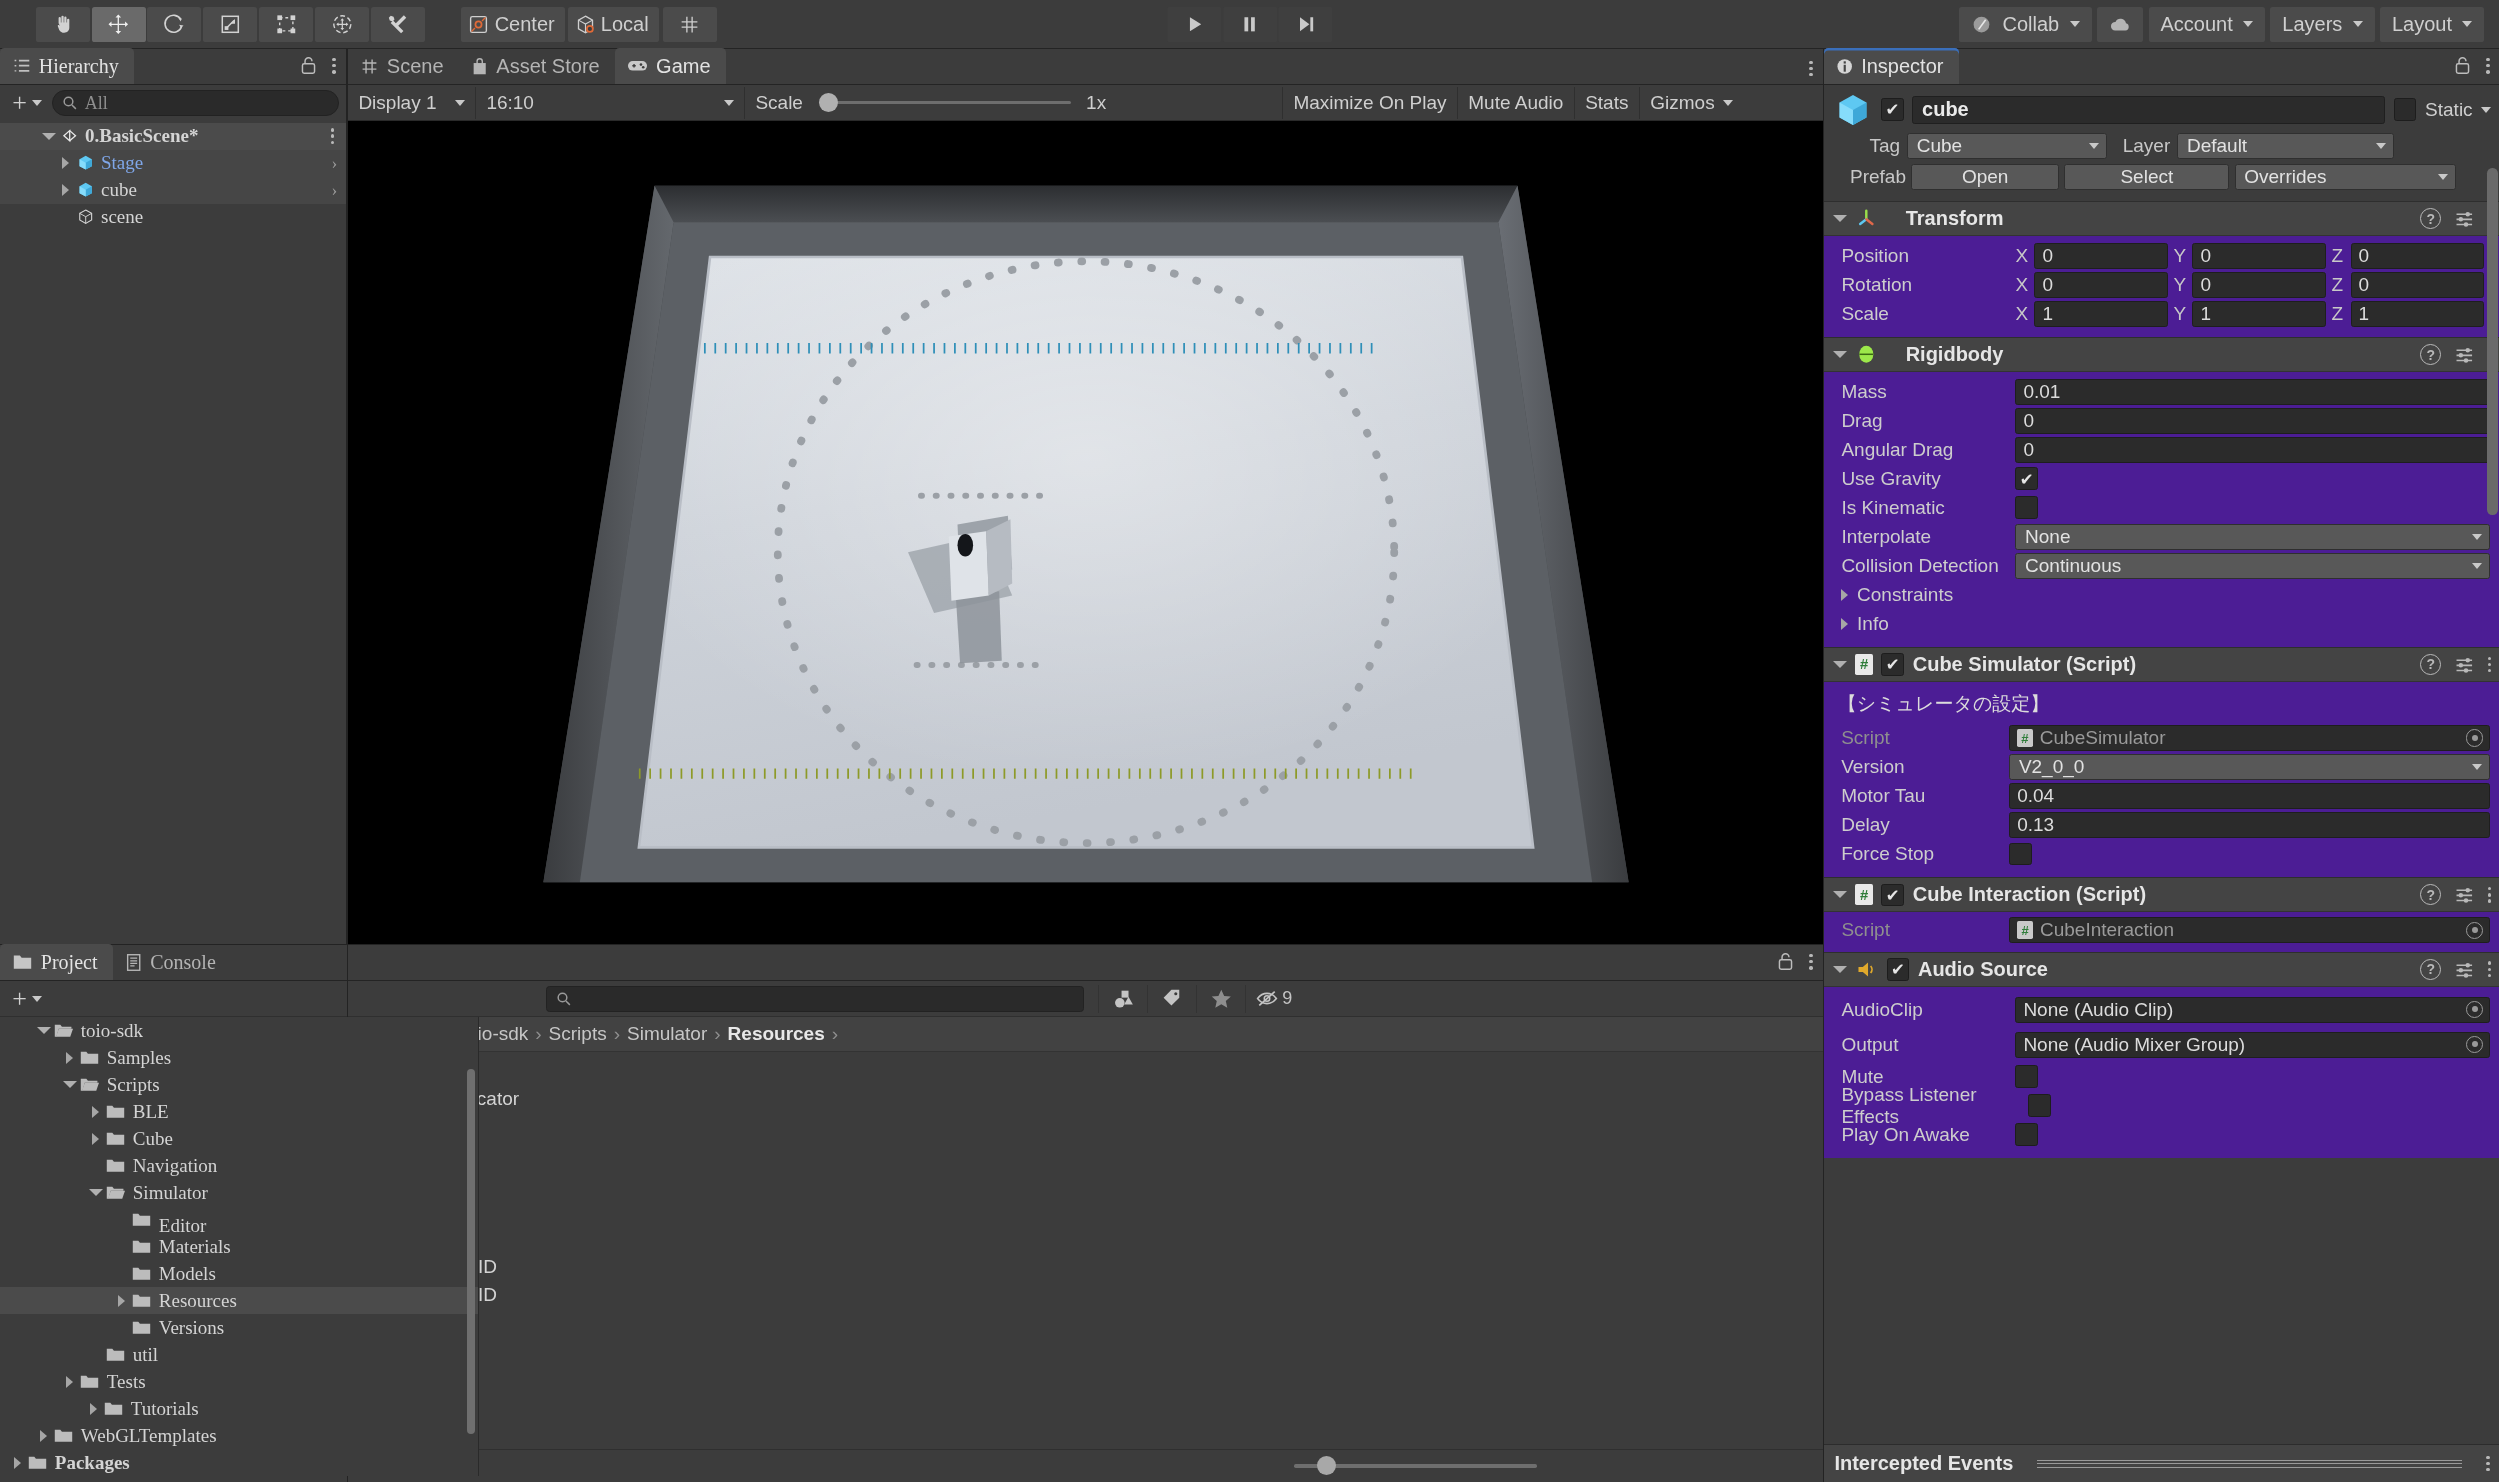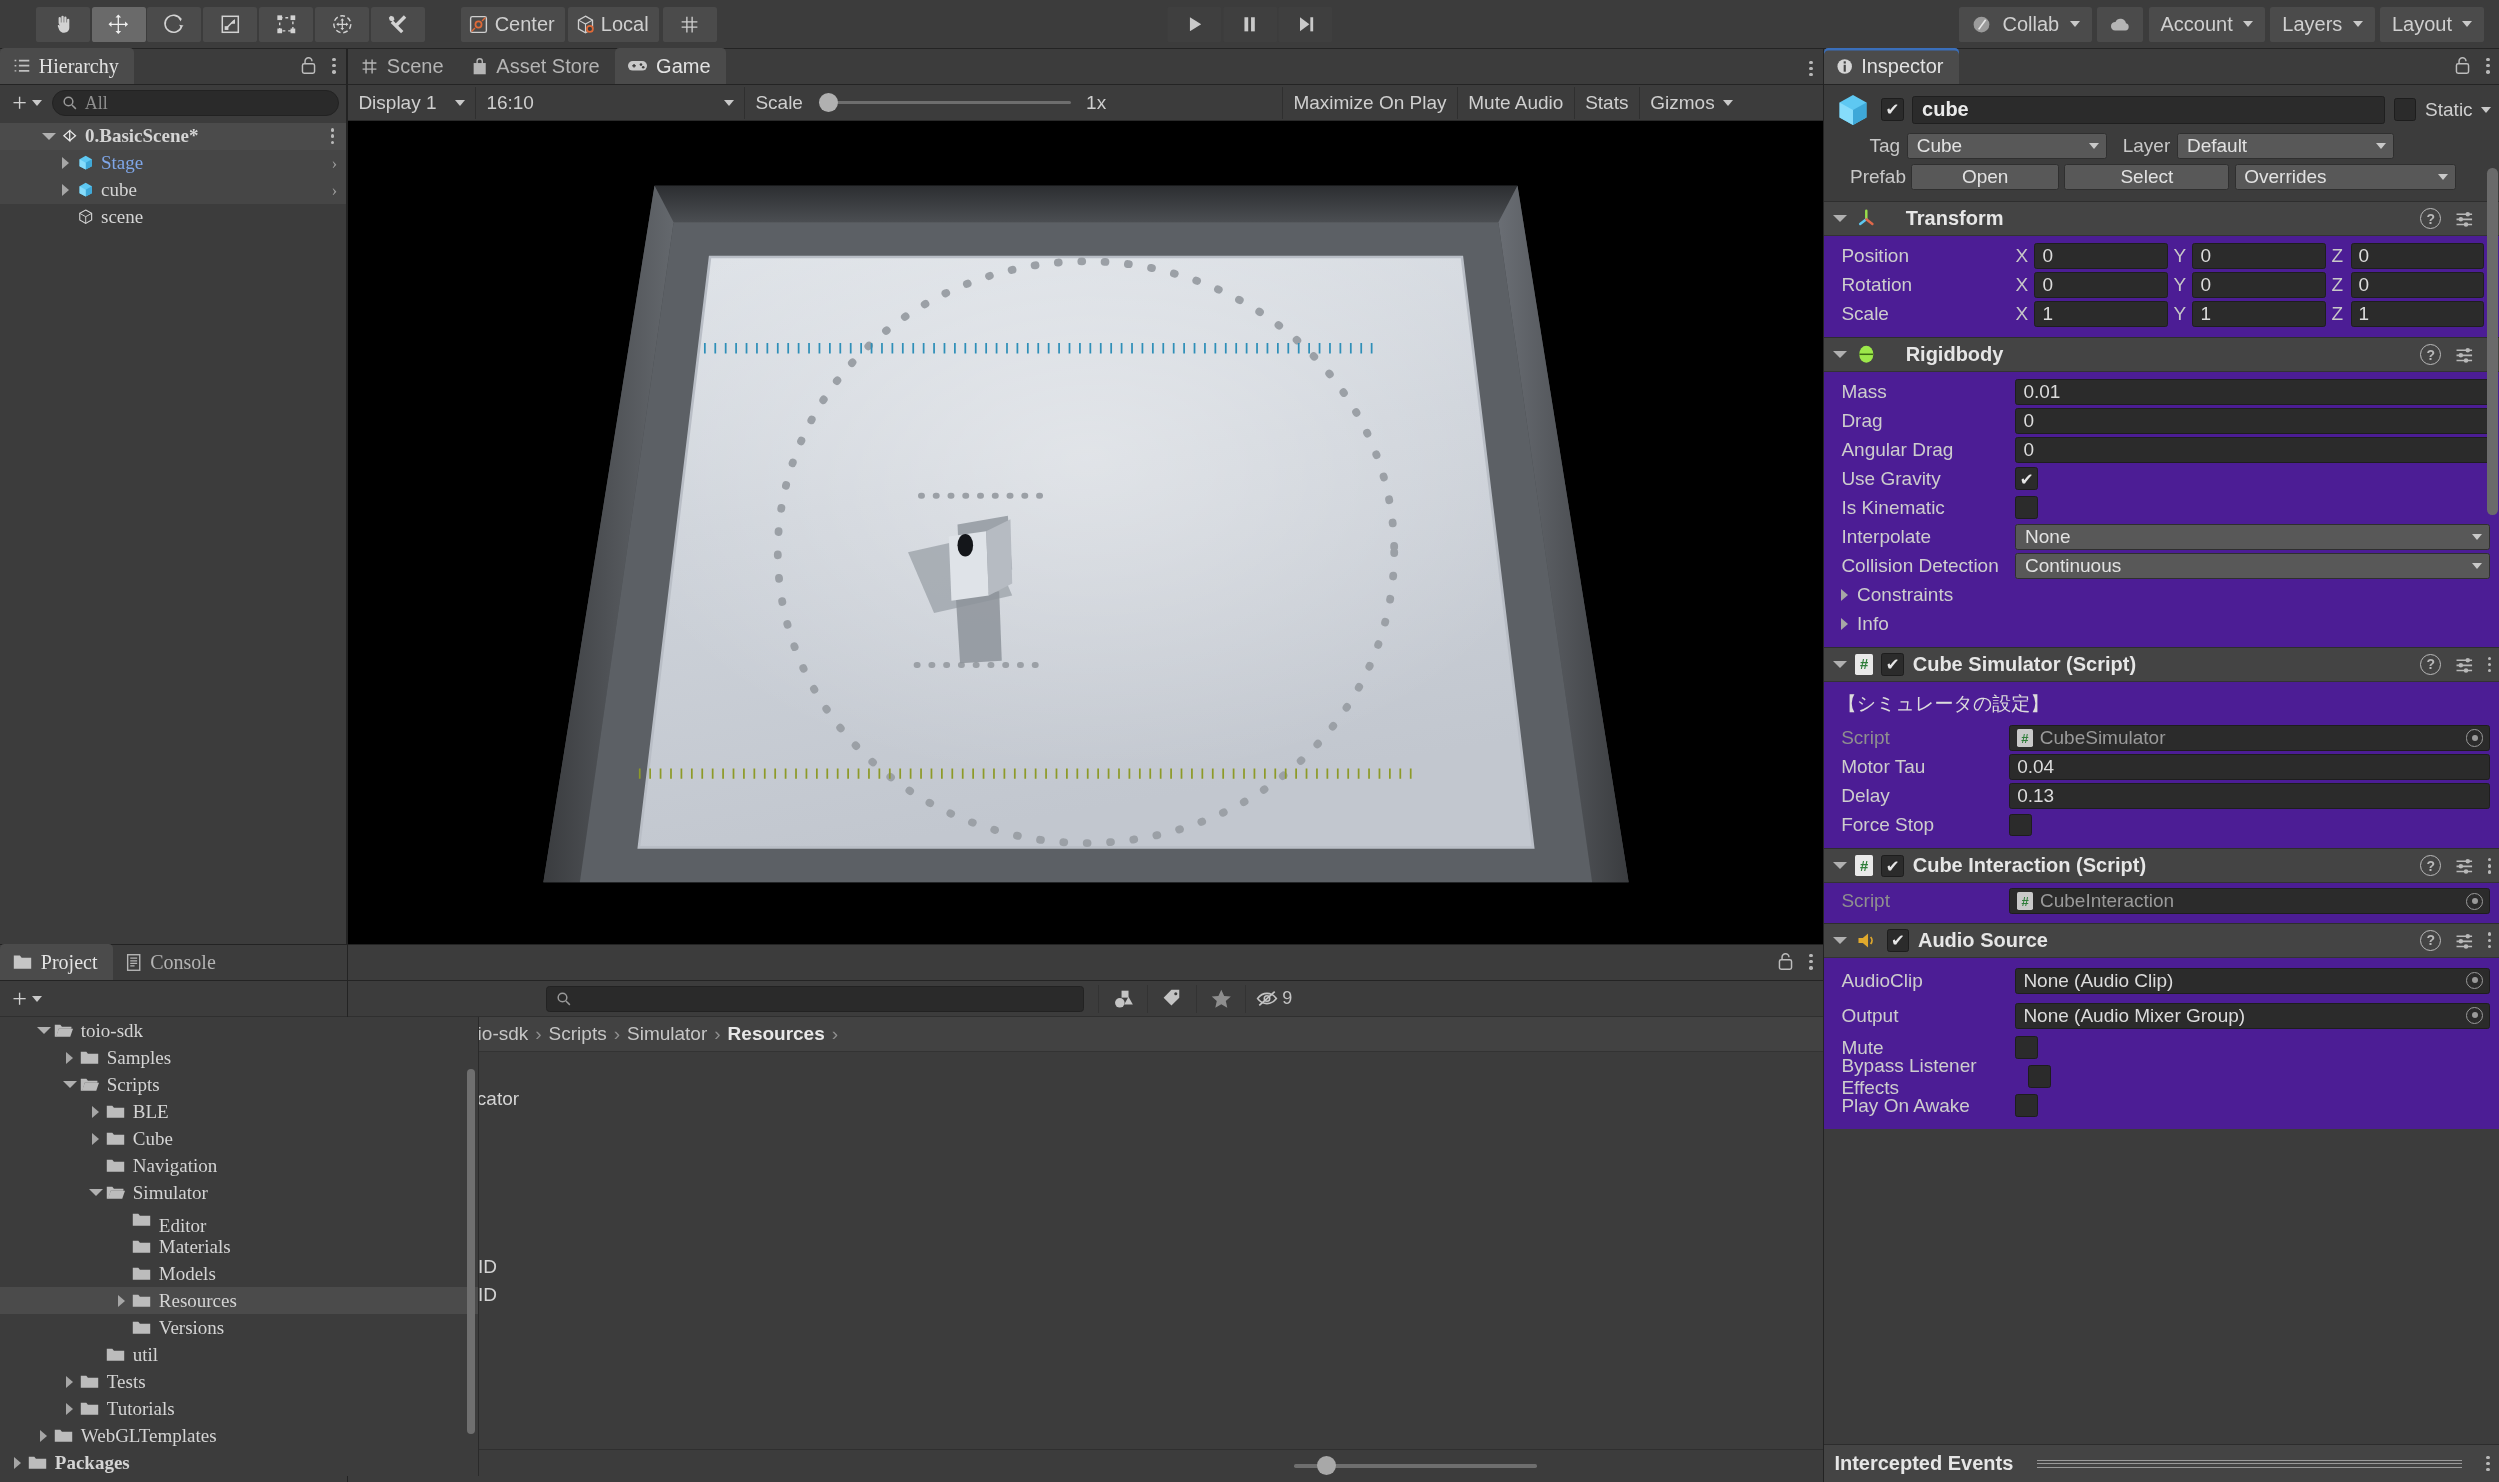--- a/index.html
+++ b/index.html
@@ -512,21 +512,21 @@
           </div>
           <div class="trow" style="padding-left: 59px;">
             <span class="arrow">
               <span class="tri-r"></span>
             </span>
             <svg class="folder" viewBox="0 0 24 18">
               <path fill="#bcbcbc" d="M1 2h7l2 2.5h13V17H1z"></path>
             </svg>
             <span style="margin-left:7.8px;">Tests</span>
           </div>
-          <div class="trow" style="padding-left: 59px;">
+          <div class="trow" style="padding-left: 59px; margin-left: 24px;">
             <span class="arrow">
               <span class="tri-r"></span>
             </span>
             <svg class="folder" viewBox="0 0 24 18">
               <path fill="#bcbcbc" d="M1 2h7l2 2.5h13V17H1z"></path>
             </svg>
             <span style="margin-left:7.8px;">Tutorials</span>
           </div>
           <div class="trow" style="padding-left: 33px;">
             <span class="arrow">
@@ -1074,20 +1074,27 @@
               <span style="display:flex;align-items:center;gap:7px;">
                 <span class="scriptico" style="width:15.6px;height:18px;font-size:13px;background:#c9c9c9;">#</span>
                 <span>CubeSimulator</span>
               </span>
               <span class="radio-ico">
                   <i></i>
                 </span>
             </div>
           </div>
           <div class="prow" style="padding-left:5.2px;">
+            <span class="pl" style="width:168px;">Version</span>
+            <div class="dropdown" style="flex:1">
+              <span>V2_0_0</span>
+              <span class="caret-d"></span>
+            </div>
+          </div>
+          <div class="prow" style="padding-left:5.2px;">
             <span class="pl" style="width:168px;">Motor Tau</span>
             <div class="field" style="flex:1">
                 <span>0.04</span>
               </div>
           </div>
           <div class="prow" style="padding-left:5.2px;">
             <span class="pl" style="width:168px;">Delay</span>
             <div class="field" style="flex:1">
                 <span>0.13</span>
               </div>

